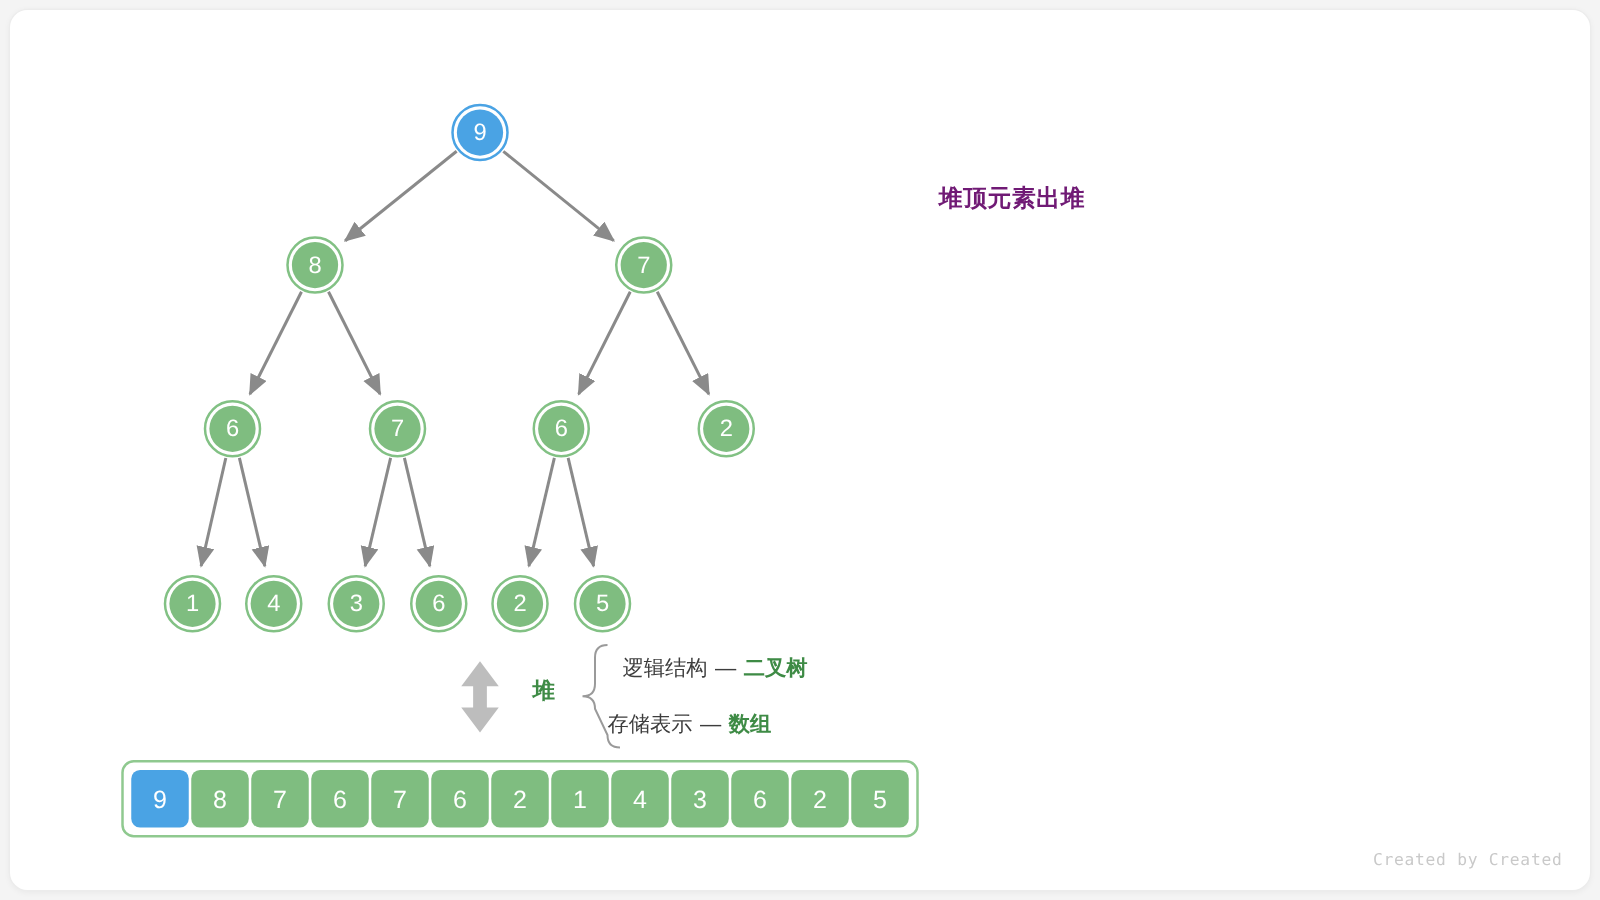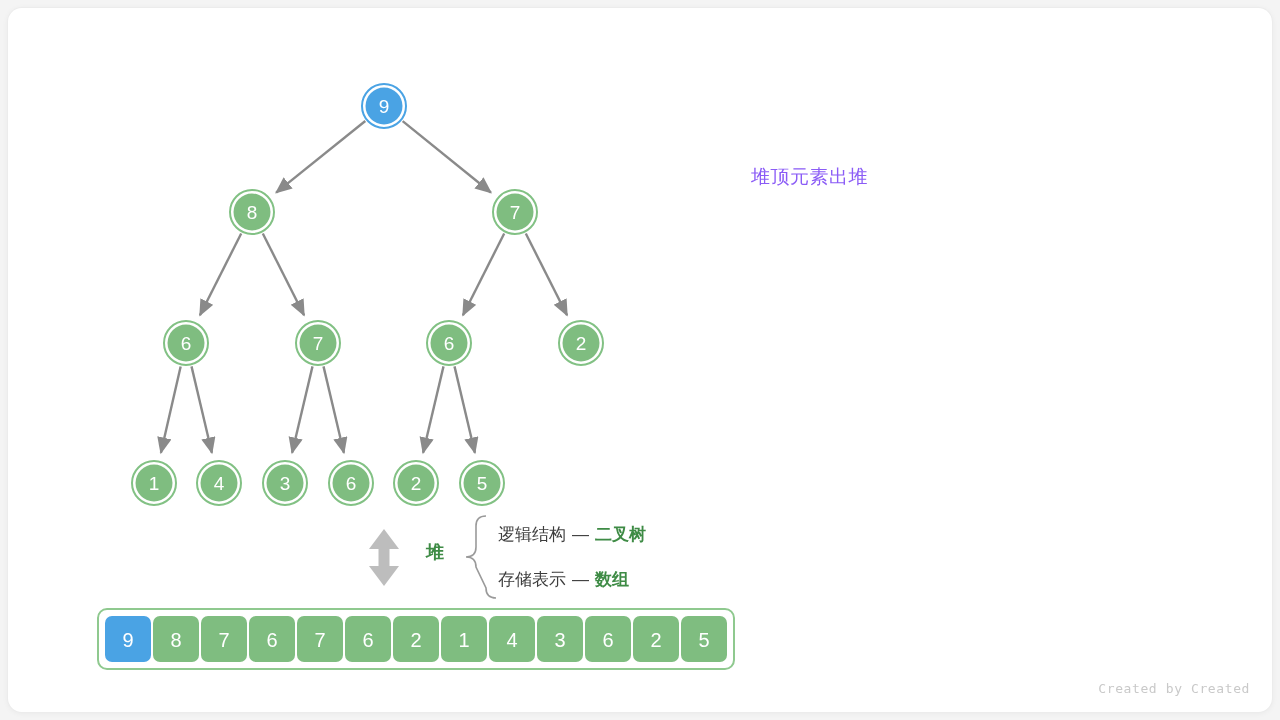--- a/index.html
+++ b/index.html
@@ -32,24 +32,24 @@
     overflow: hidden;
   }
   #svgroot {
     position: absolute;
     left: 0;
     top: 0;
   }
   .title {
     position: absolute;
     left: 743px;
-    top: 156px;
+    top: 138px;
     font-size: 19px;
-    font-weight: normal;
-    color: #8b5cf6;
+    font-weight: bold;
+    color: #701a75;
     letter-spacing: 0.5px;
     white-space: nowrap;
   }
   .credit {
     position: absolute;
     right: 22px;
     bottom: 16px;
     font-family: "DejaVu Sans Mono", "Liberation Mono", monospace;
     font-size: 13px;
     color: #c9c9c9;
@@ -66,21 +66,21 @@
     white-space: nowrap;
   }
   .legend-row {
     position: absolute;
     font-size: 17px;
     color: #3d3d3d;
     white-space: nowrap;
     text-align: center;
   }
   .legend-row.r1 { left: 490px; top: 515px; }
-  .legend-row.r2 { left: 490px; top: 560px; }
+  .legend-row.r2 { left: 478px; top: 560px; }
   .legend-term {
     color: #3e8b45;
     font-weight: bold;
   }
   .legend-dash {
     color: #3d3d3d;
     padding: 0 6px;
   }
   .node-text {
     font-family: "Liberation Sans", "DejaVu Sans", sans-serif;

